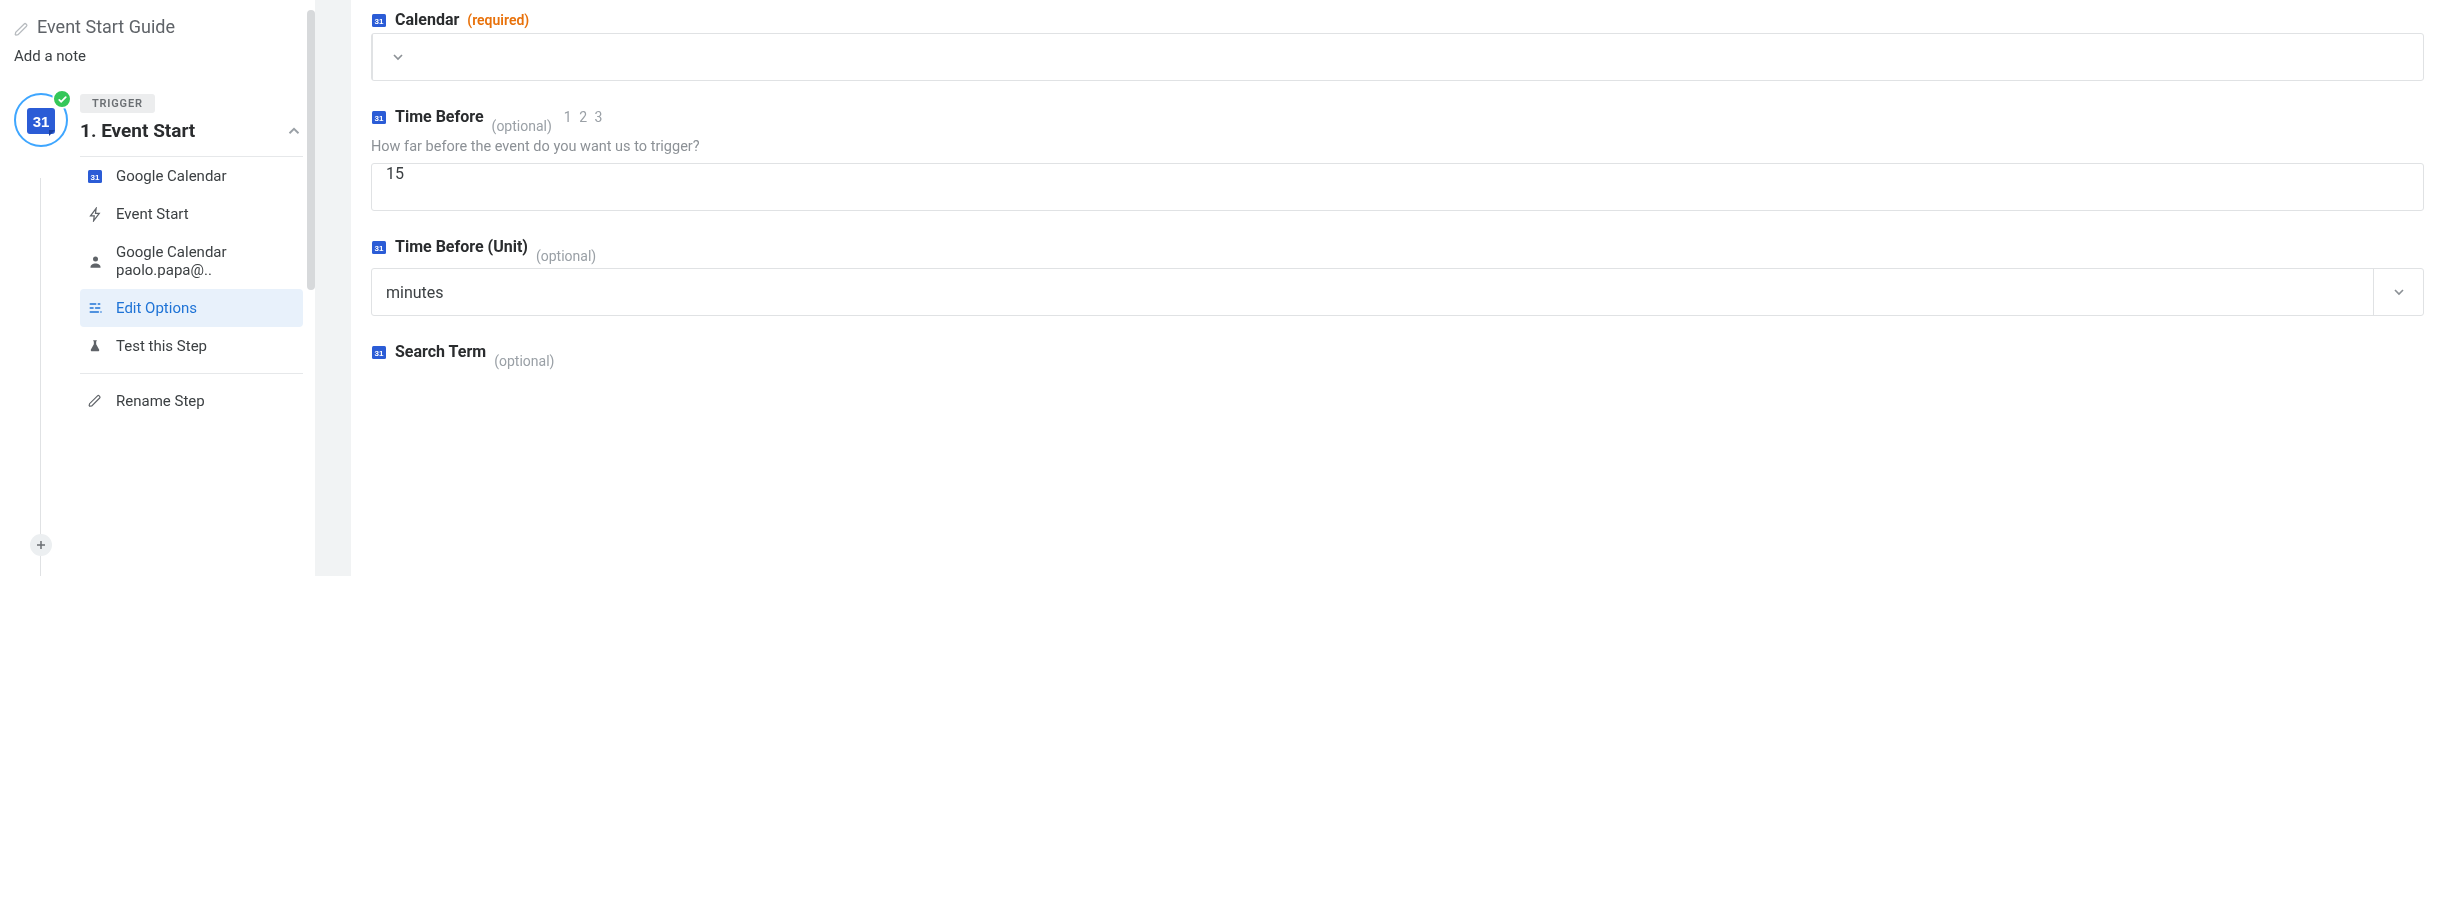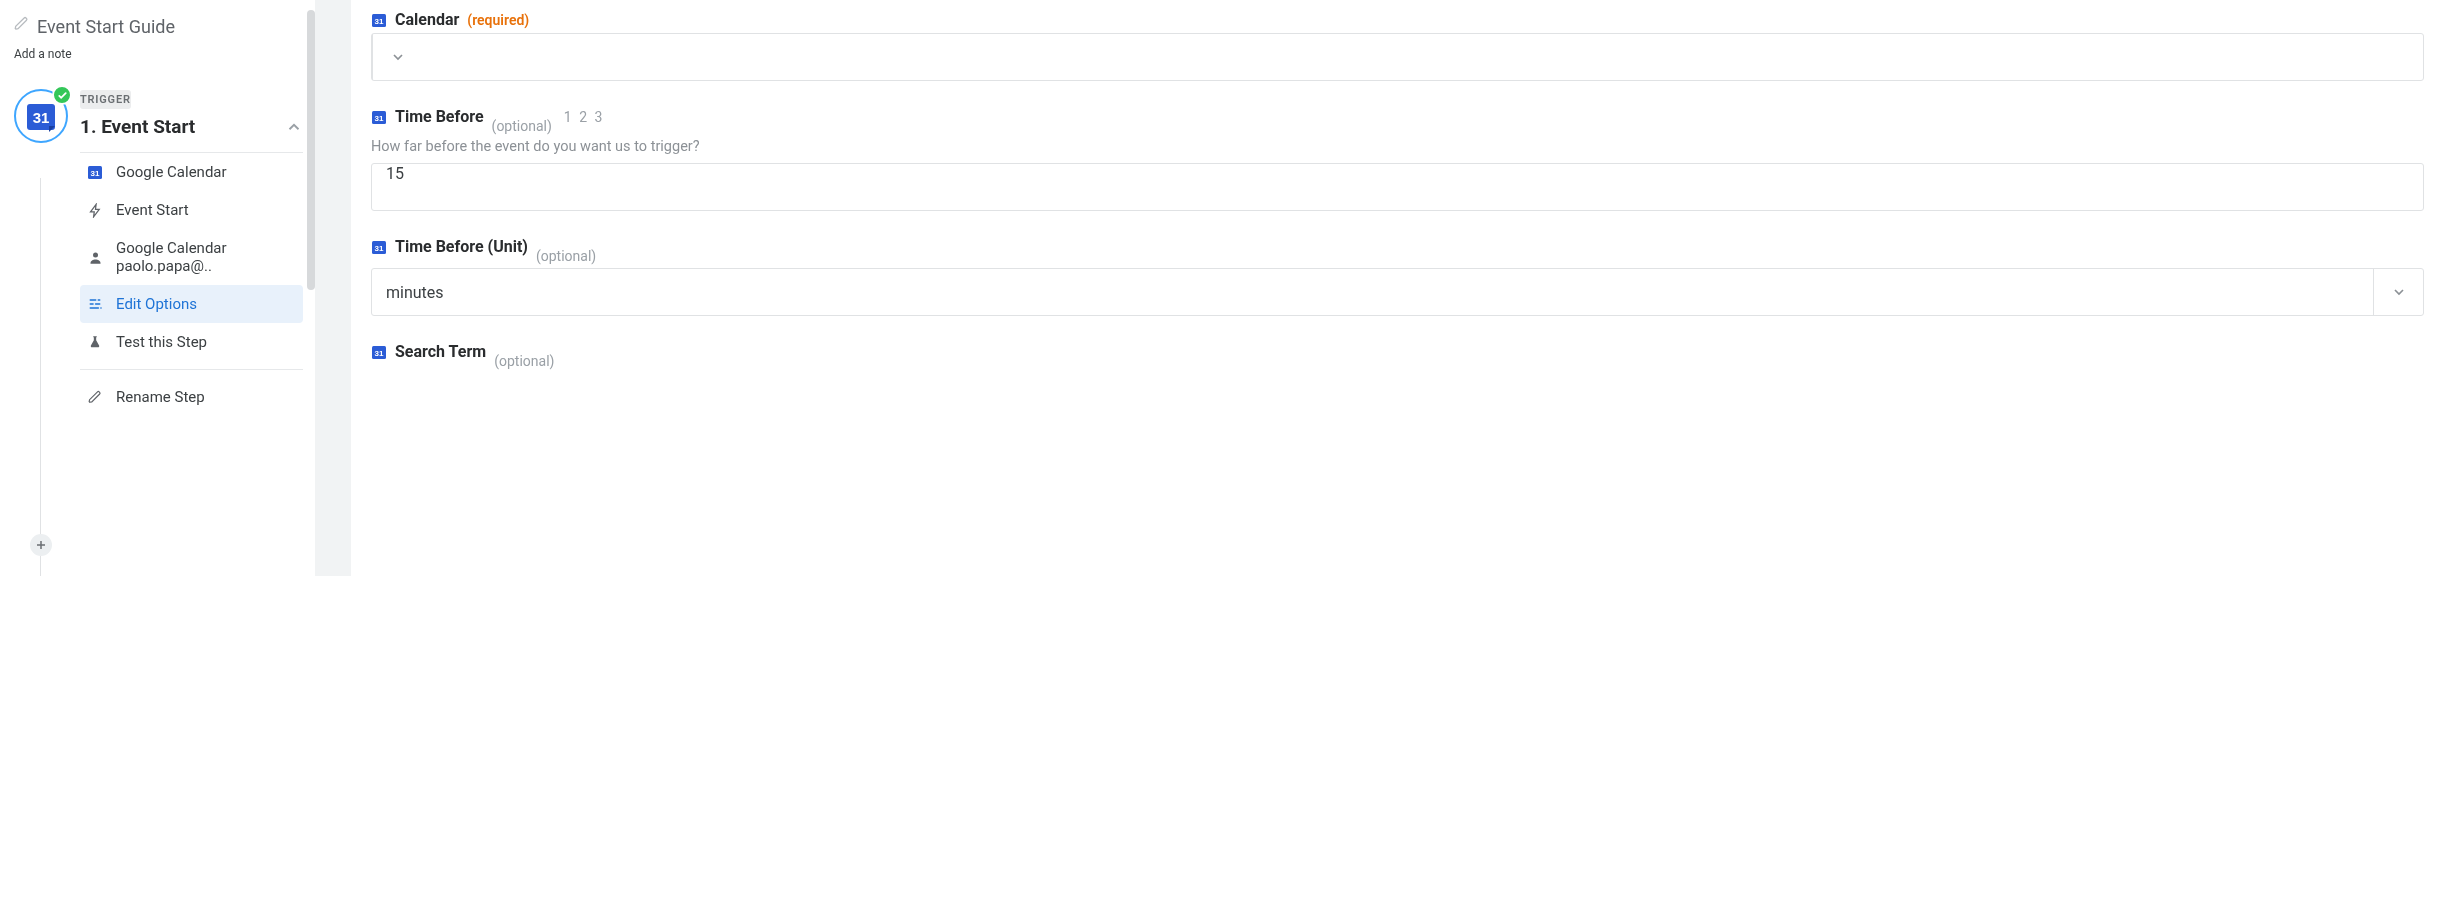--- a/index.html
+++ b/index.html
@@ -17,33 +17,33 @@
   }
   
   .left {
     width: 315px;
     padding: 16px 12px 0 14px;
     position: relative;
     flex-shrink: 0;
   }
   .left-header {
     display: flex;
-    align-items: flex-start;
+    align-items: flex-end;
     gap: 8px;
     color: #5f6368;
     margin-bottom: 10px;
   }
   .left-header svg { flex-shrink:0; }
   .left-title {
     font-size: 18px;
     color: #5f6368;
   }
   .add-note {
     color: #3c4043;
-    font-size: 12px;
+    font-size: 15px;
     margin-bottom: 28px;
   }
   .step-row {
     display: flex;
     align-items: flex-start;
     gap: 12px;
     position: relative;
   }
   .step-icon-wrap {
     position: relative;
@@ -70,21 +70,21 @@
     display:flex;align-items:center;justify-content:center;
   }
   .check-badge svg { width:11px; height:11px; }
   .step-body { flex:1; }
   .badge-trigger {
     display:inline-block;
     background:#ecedee;
     color:#6b6f73;
     font-size:11px;
     letter-spacing:0.8px;
-    padding:3px 0;
+    padding:3px 12px;
     border-radius:3px;
     font-weight:600;
     margin-bottom:6px;
   }
   .step-title-row {
     display:flex;
     align-items:center;
     justify-content:space-between;
     cursor:pointer;
   }

